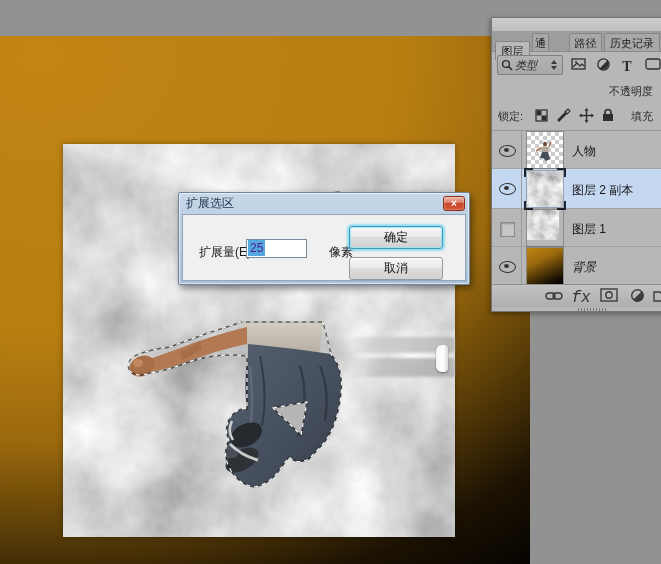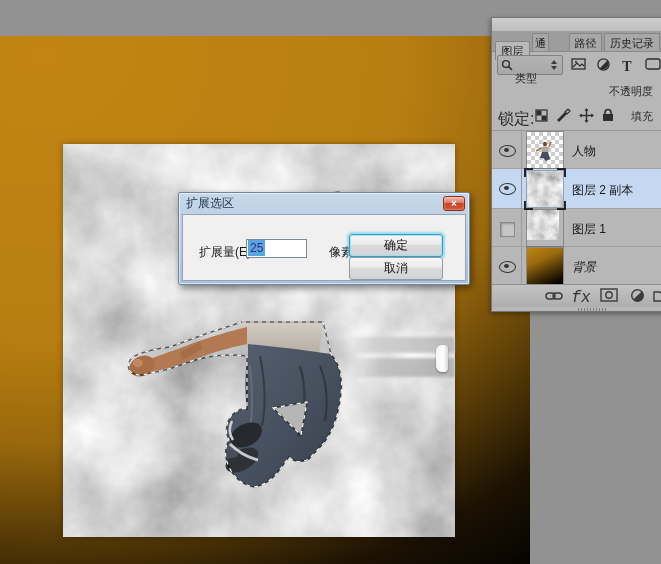--- a/index.html
+++ b/index.html
@@ -64,21 +64,21 @@
   }
   .dlg-input .sel{background:#55a8dc;color:#4c1d95;padding:1px 2px;}
   .dlg-unit{position:absolute;left:146px;top:29px;font-size:12px;color:#1a1a1a;}
   .dlg-btn{
     position:absolute;left:166px;width:94px;height:23px;
     border-radius:3px;font-size:12px;color:#111;text-align:center;line-height:21px;
     background:linear-gradient(#f7f7f7,#ebebeb 45%,#dcdcdc 46%,#d2d2d2);
     box-sizing:border-box;cursor:default;
   }
   .dlg-btn.ok{
-    top:19px;border:1px solid #3d9cbe;
+    top:11px;border:1px solid #3d9cbe;
     box-shadow:0 0 2px 2px rgba(92,205,240,.6), inset 0 0 0 1px rgba(150,225,250,.8);
   }
   .dlg-btn.cancel{top:42px;border:1px solid #8e9aa5;box-shadow:inset 0 1px 0 #fff;}
   
   .layers-panel{
     position:absolute;left:491px;top:17px;width:176px;height:295px;z-index:20;
     background:#b7b7b7;border:1px solid #757575;box-sizing:border-box;
     box-shadow:-1px 2px 5px rgba(0,0,0,.35);
   }
   .panel-drag-strip{position:absolute;left:0;top:0;right:0;height:13px;
@@ -93,38 +93,38 @@
   .tab.t0{left:3px;width:35px;}
   .tab.t1{left:40px;width:17px;}
   .tab.t2{left:77px;width:33px;}
   .tab.t3{left:112px;width:56px;}
   .filter-row{position:absolute;left:0;top:36px;right:0;height:24px;}
   .type-select{
     position:absolute;left:5px;top:1px;width:66px;height:20px;
     background:linear-gradient(#b3b3b3,#a8a8a8);border:1px solid #808080;
     border-radius:2px;box-sizing:border-box;font-size:11px;color:#222;line-height:18px;
   }
-  .type-select .txt{position:absolute;left:17px;top:13px;}
+  .type-select .txt{position:absolute;left:17px;top:0;font-style:italic;}
   .spinner{position:absolute;right:4px;top:4px;width:7px;height:10px;}
   .spinner::before,.spinner::after{content:"";position:absolute;left:0;border-left:3.5px solid transparent;border-right:3.5px solid transparent;}
   .spinner::before{top:0;border-bottom:4px solid #3c3c3c;}
   .spinner::after{bottom:0;border-top:4px solid #3c3c3c;}
   .ficon{position:absolute;top:3px;width:18px;height:16px;text-align:center;cursor:default;}
   .ficon.f0{left:78px;} .ficon.f1{left:102px;} .ficon.f2{left:126px;} .ficon.f3{left:152px;}
   .ficon .tchar{font-family:"Liberation Serif","DejaVu Serif",serif;font-size:14px;color:#2b2b2b;font-weight:bold;line-height:16px;}
   .blend-row{position:absolute;left:0;top:62px;right:0;height:24px;}
   .blend-select{
     position:absolute;left:5px;top:1px;width:102px;height:20px;
     background:linear-gradient(#c2c2c2,#b0b0b0);border:1px solid #808080;border-radius:2px;
     font-size:11px;color:#1c1c1c;line-height:18px;box-sizing:border-box;
   }
   .blend-select .txt{position:absolute;left:6px;top:0;}
   .opacity-label{position:absolute;left:117px;top:4px;font-size:11px;color:#2a2a2a;white-space:nowrap;}
   .lock-row{position:absolute;left:0;top:88px;right:0;height:22px;}
-  .lock-label{position:absolute;left:6px;top:3px;font-size:16px;color:#2a2a2a;}
+  .lock-label{position:absolute;left:6px;top:3px;font-size:11px;color:#2a2a2a;}
   .lock-icon{position:absolute;top:2px;width:18px;height:17px;text-align:center;cursor:default;}
   .lk0{left:40px;}.lk1{left:62px;}.lk2{left:85px;}.lk3{left:107px;}
   .fill-label{position:absolute;left:139px;top:3px;font-size:11px;color:#2a2a2a;white-space:nowrap;}
   .layer-list{position:absolute;left:0;top:112px;right:0;height:156px;border-top:1px solid #979797;}
   .layer-row{position:absolute;left:0;right:0;height:38px;border-bottom:1px solid #a2a2a2;box-sizing:border-box;cursor:default;}
   .layer-row.r0{top:0;} .layer-row.r1{top:38px;height:40px;} .layer-row.r2{top:78px;} .layer-row.r3{top:116px;}
   .layer-row.selected{background:#c5d8f2;}
   .eye-cell{position:absolute;left:0;top:0;bottom:0;width:29px;border-right:1px solid #9a9a9a;}
   .eye{position:absolute;left:7px;top:14px;width:15px;height:10px;border:1px solid #333;border-radius:50%;}
   .eye::after{content:"";position:absolute;left:4px;top:2px;width:5px;height:4px;background:#333;border-radius:50%;}

